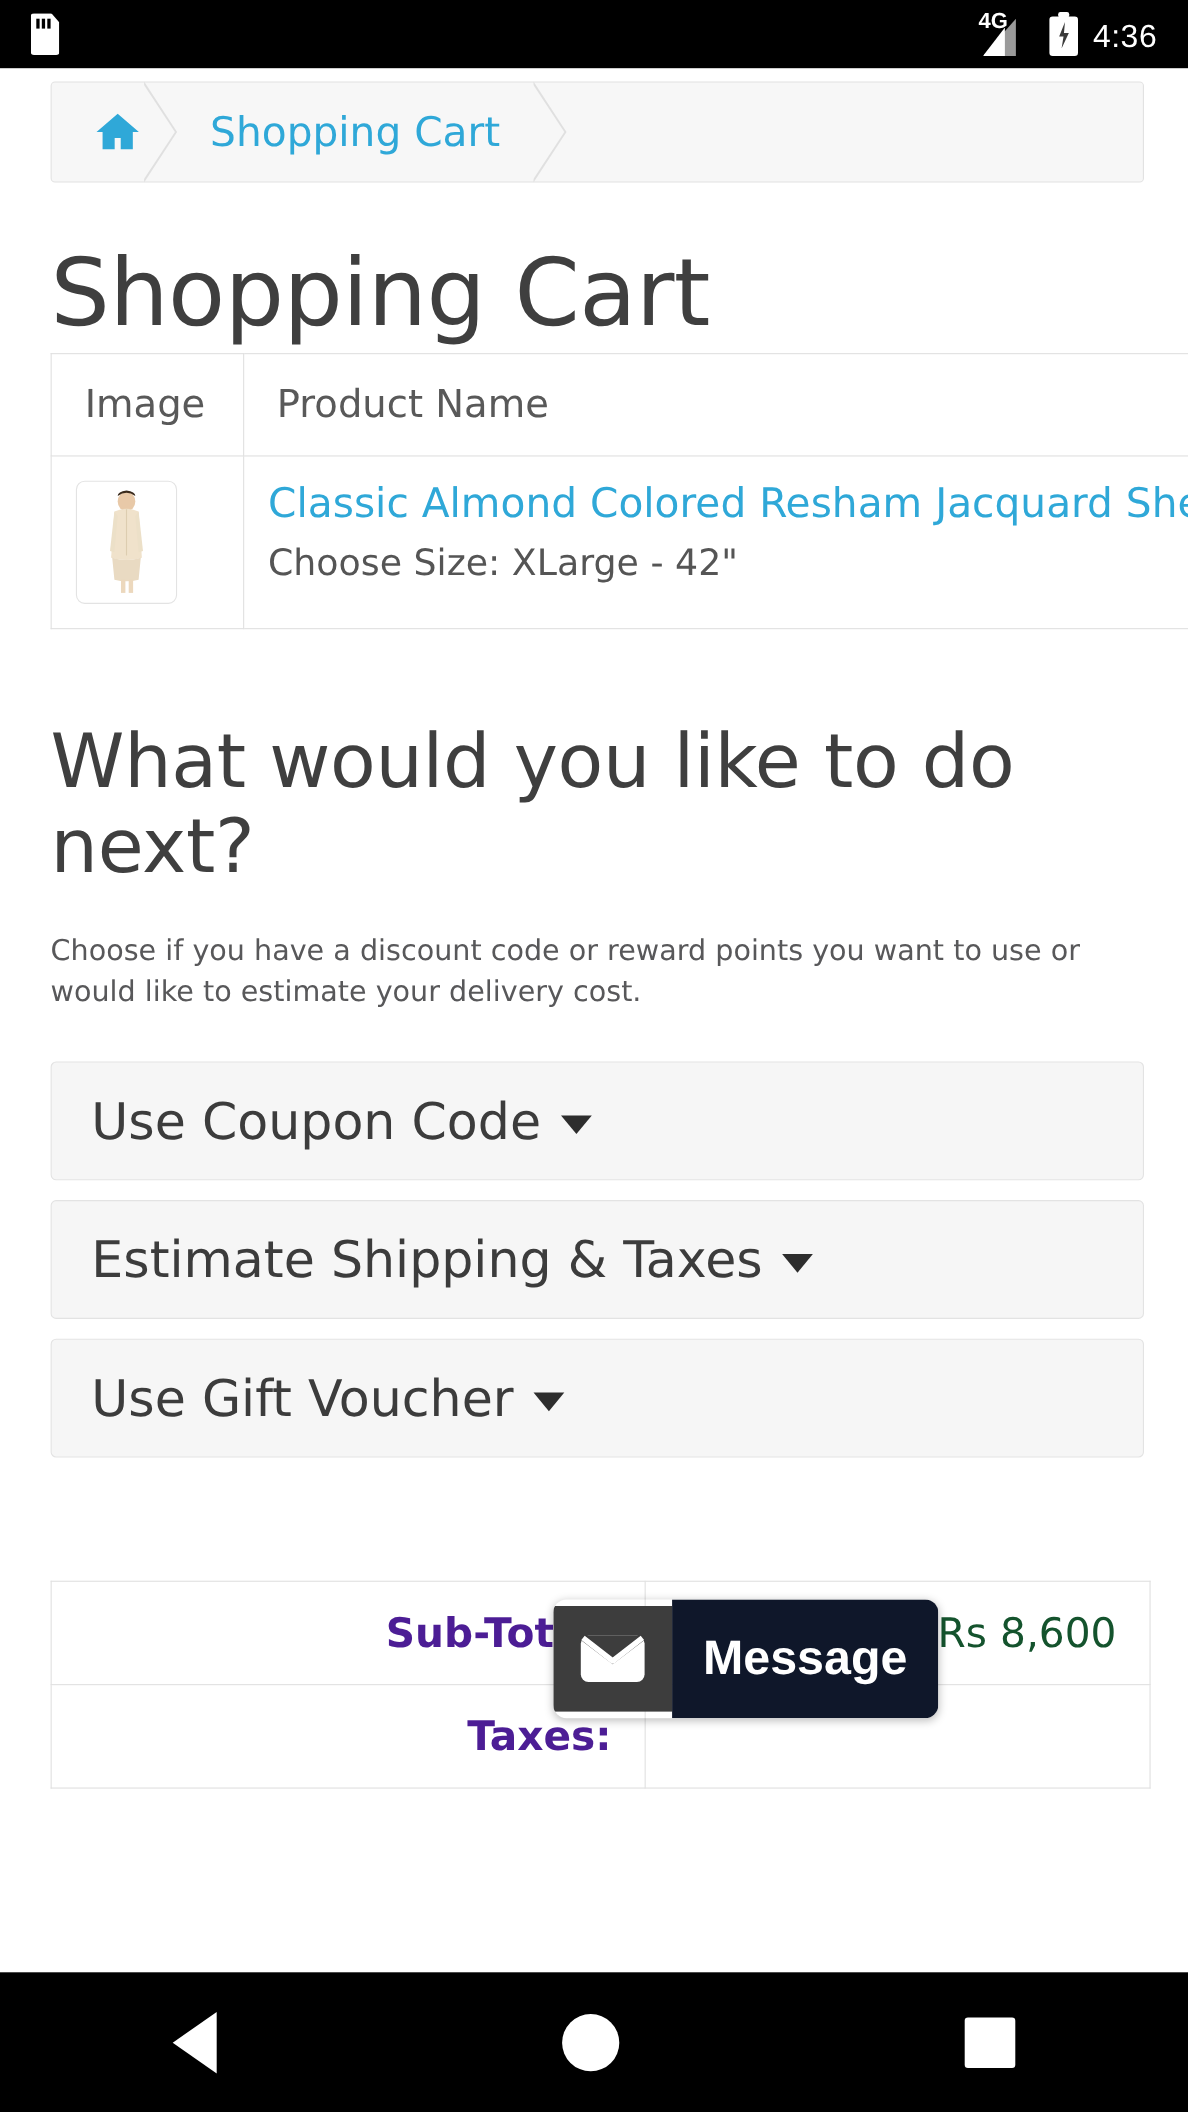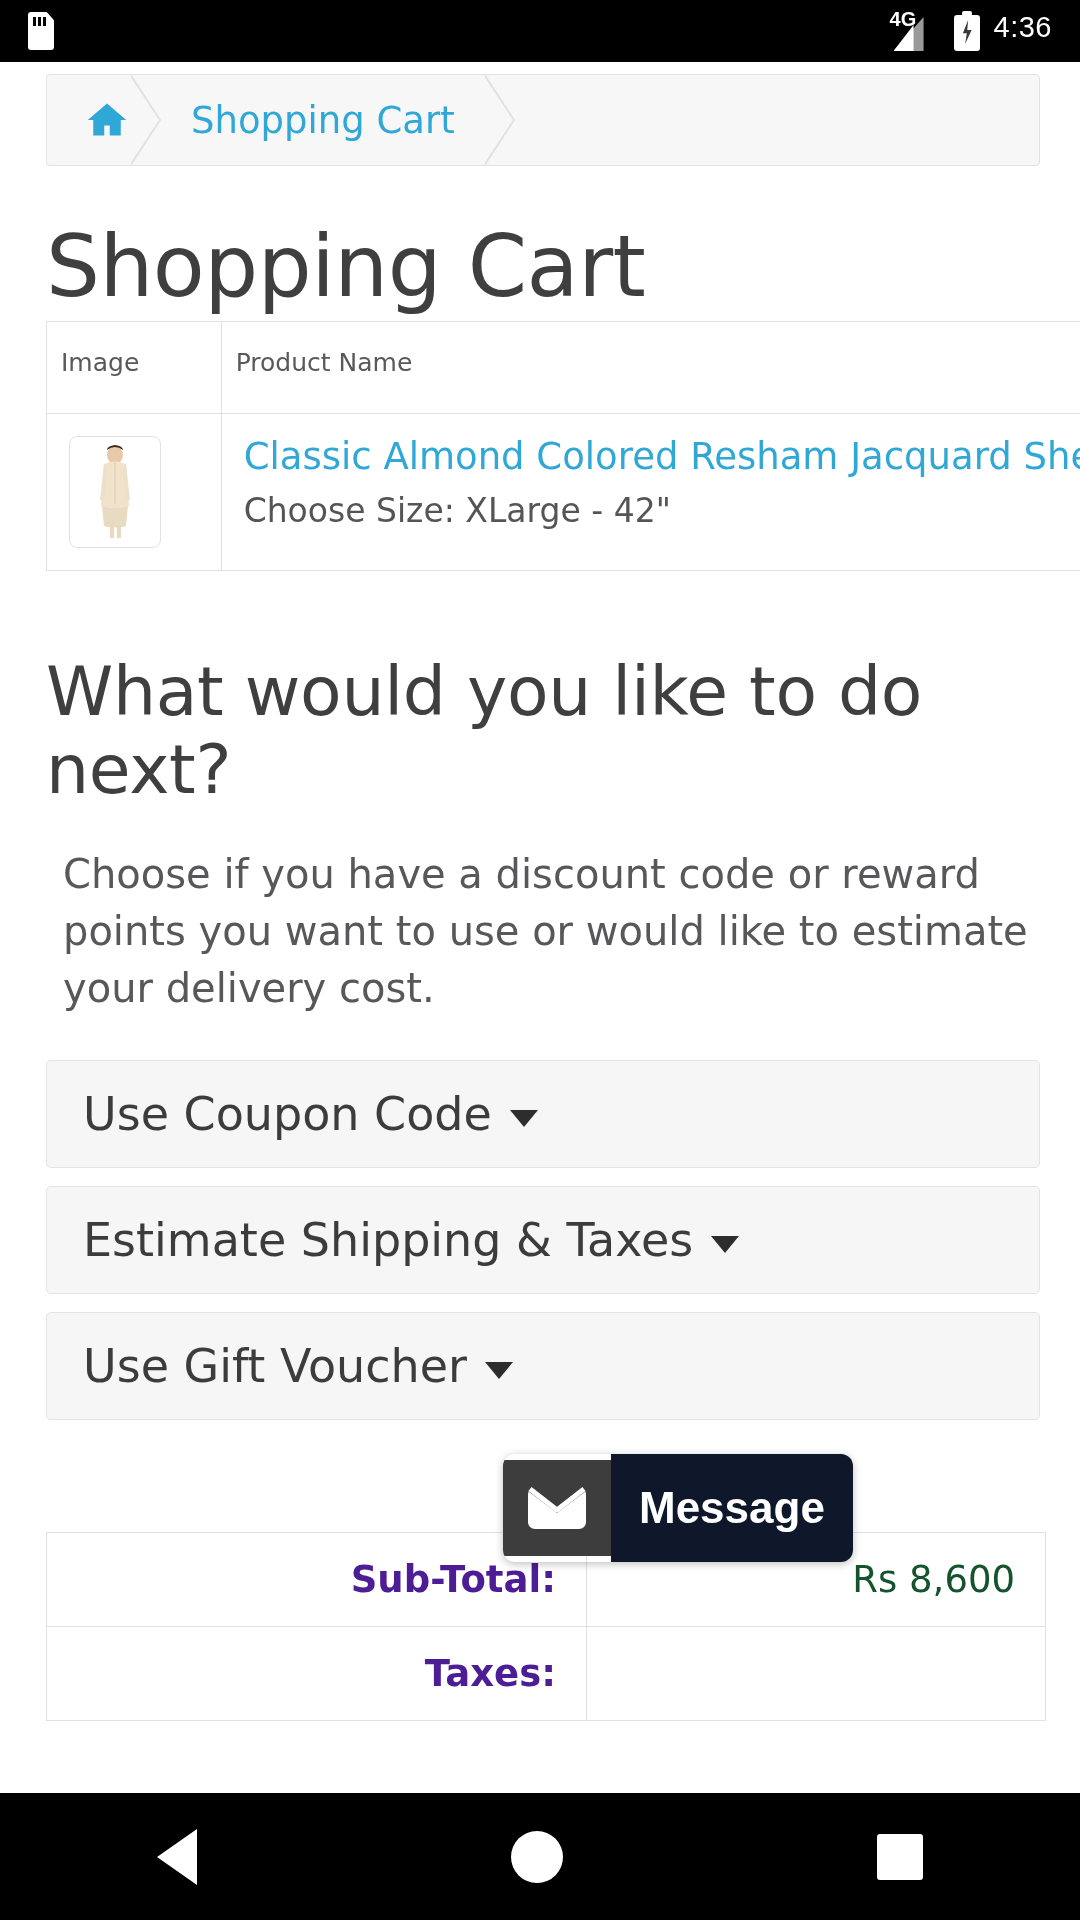--- a/index.html
+++ b/index.html
@@ -11,21 +11,21 @@
   }
   #screen { position:relative; width:1080px; height:1920px; background:#fff; overflow:hidden; }
 
   
   .statusbar {
     position:absolute; top:0; left:0; width:1080px; height:62px;
     background:#000; display:flex; align-items:center;
     padding:0 28px;
   }
   .sb-left { display:flex; align-items:center; gap:14px; }
-  .sb-right { margin-left:auto; display:flex; align-items:flex-start; gap:14px; }
+  .sb-right { margin-left:auto; display:flex; align-items:flex-end; gap:14px; }
   .sd-icon { width:26px; height:38px; position:relative; }
   .sd-icon .body {
     position:absolute; inset:0; background:#fff;
     border-radius:3px 8px 3px 3px;
     clip-path: polygon(0 0, 72% 0, 100% 22%, 100% 100%, 0 100%);
   }
   .sd-icon .pins { position:absolute; top:5px; left:5px; display:flex; gap:2px; }
   .sd-icon .pins i { display:block; width:3px; height:9px; background:#000; }
   .sig { position:relative; width:46px; height:40px; display:flex; align-items:flex-end; }
   .sig .tri {
@@ -103,22 +103,22 @@
     width:1060px;
     border-collapse:collapse;
     table-layout:fixed;
   }
   .cart-table th, .cart-table td {
     border:1px solid #e0e0e0;
     text-align:left;
     vertical-align:top;
   }
   .cart-table th {
-    color:#595959; font-weight:400; font-size:25px;
-    padding:26px 14px;
+    color:#595959; font-weight:400; font-size:35px;
+    padding:26px 30px;
     height:92px;
   }
   .col-image { width:158px; }
   .col-name  { width:800px; }
   .cart-table td { padding:22px 22px; height:148px; }
   .thumb-wrap {
     width:92px; height:112px; border:1px solid #e3e3e3; border-radius:8px;
     background:#fff; display:flex; align-items:center; justify-content:center;
     overflow:hidden;
   }
@@ -130,22 +130,22 @@
     display:block; margin-top:12px; color:#555; font-size:33px; line-height:1.2;
   }
 
   
   .next-heading {
     margin:82px 46px 0 46px;
     font-size:68px; color:#3f3f3f; font-weight:400; line-height:1.14;
     letter-spacing:-0.3px;
   }
   .next-desc {
-    margin:38px 46px 0 63px;
-    font-size:40px; color:#58585a; line-height:1.42;
+    margin:38px 46px 0 46px;
+    font-size:26px; color:#58585a; line-height:1.42;
     max-width:1000px;
   }
 
   
   .panels { margin:44px 40px 0 46px; }
   .panel {
     background:#f6f6f6;
     border:1px solid #e3e3e3;
     border-radius:5px;
     height:108px;

